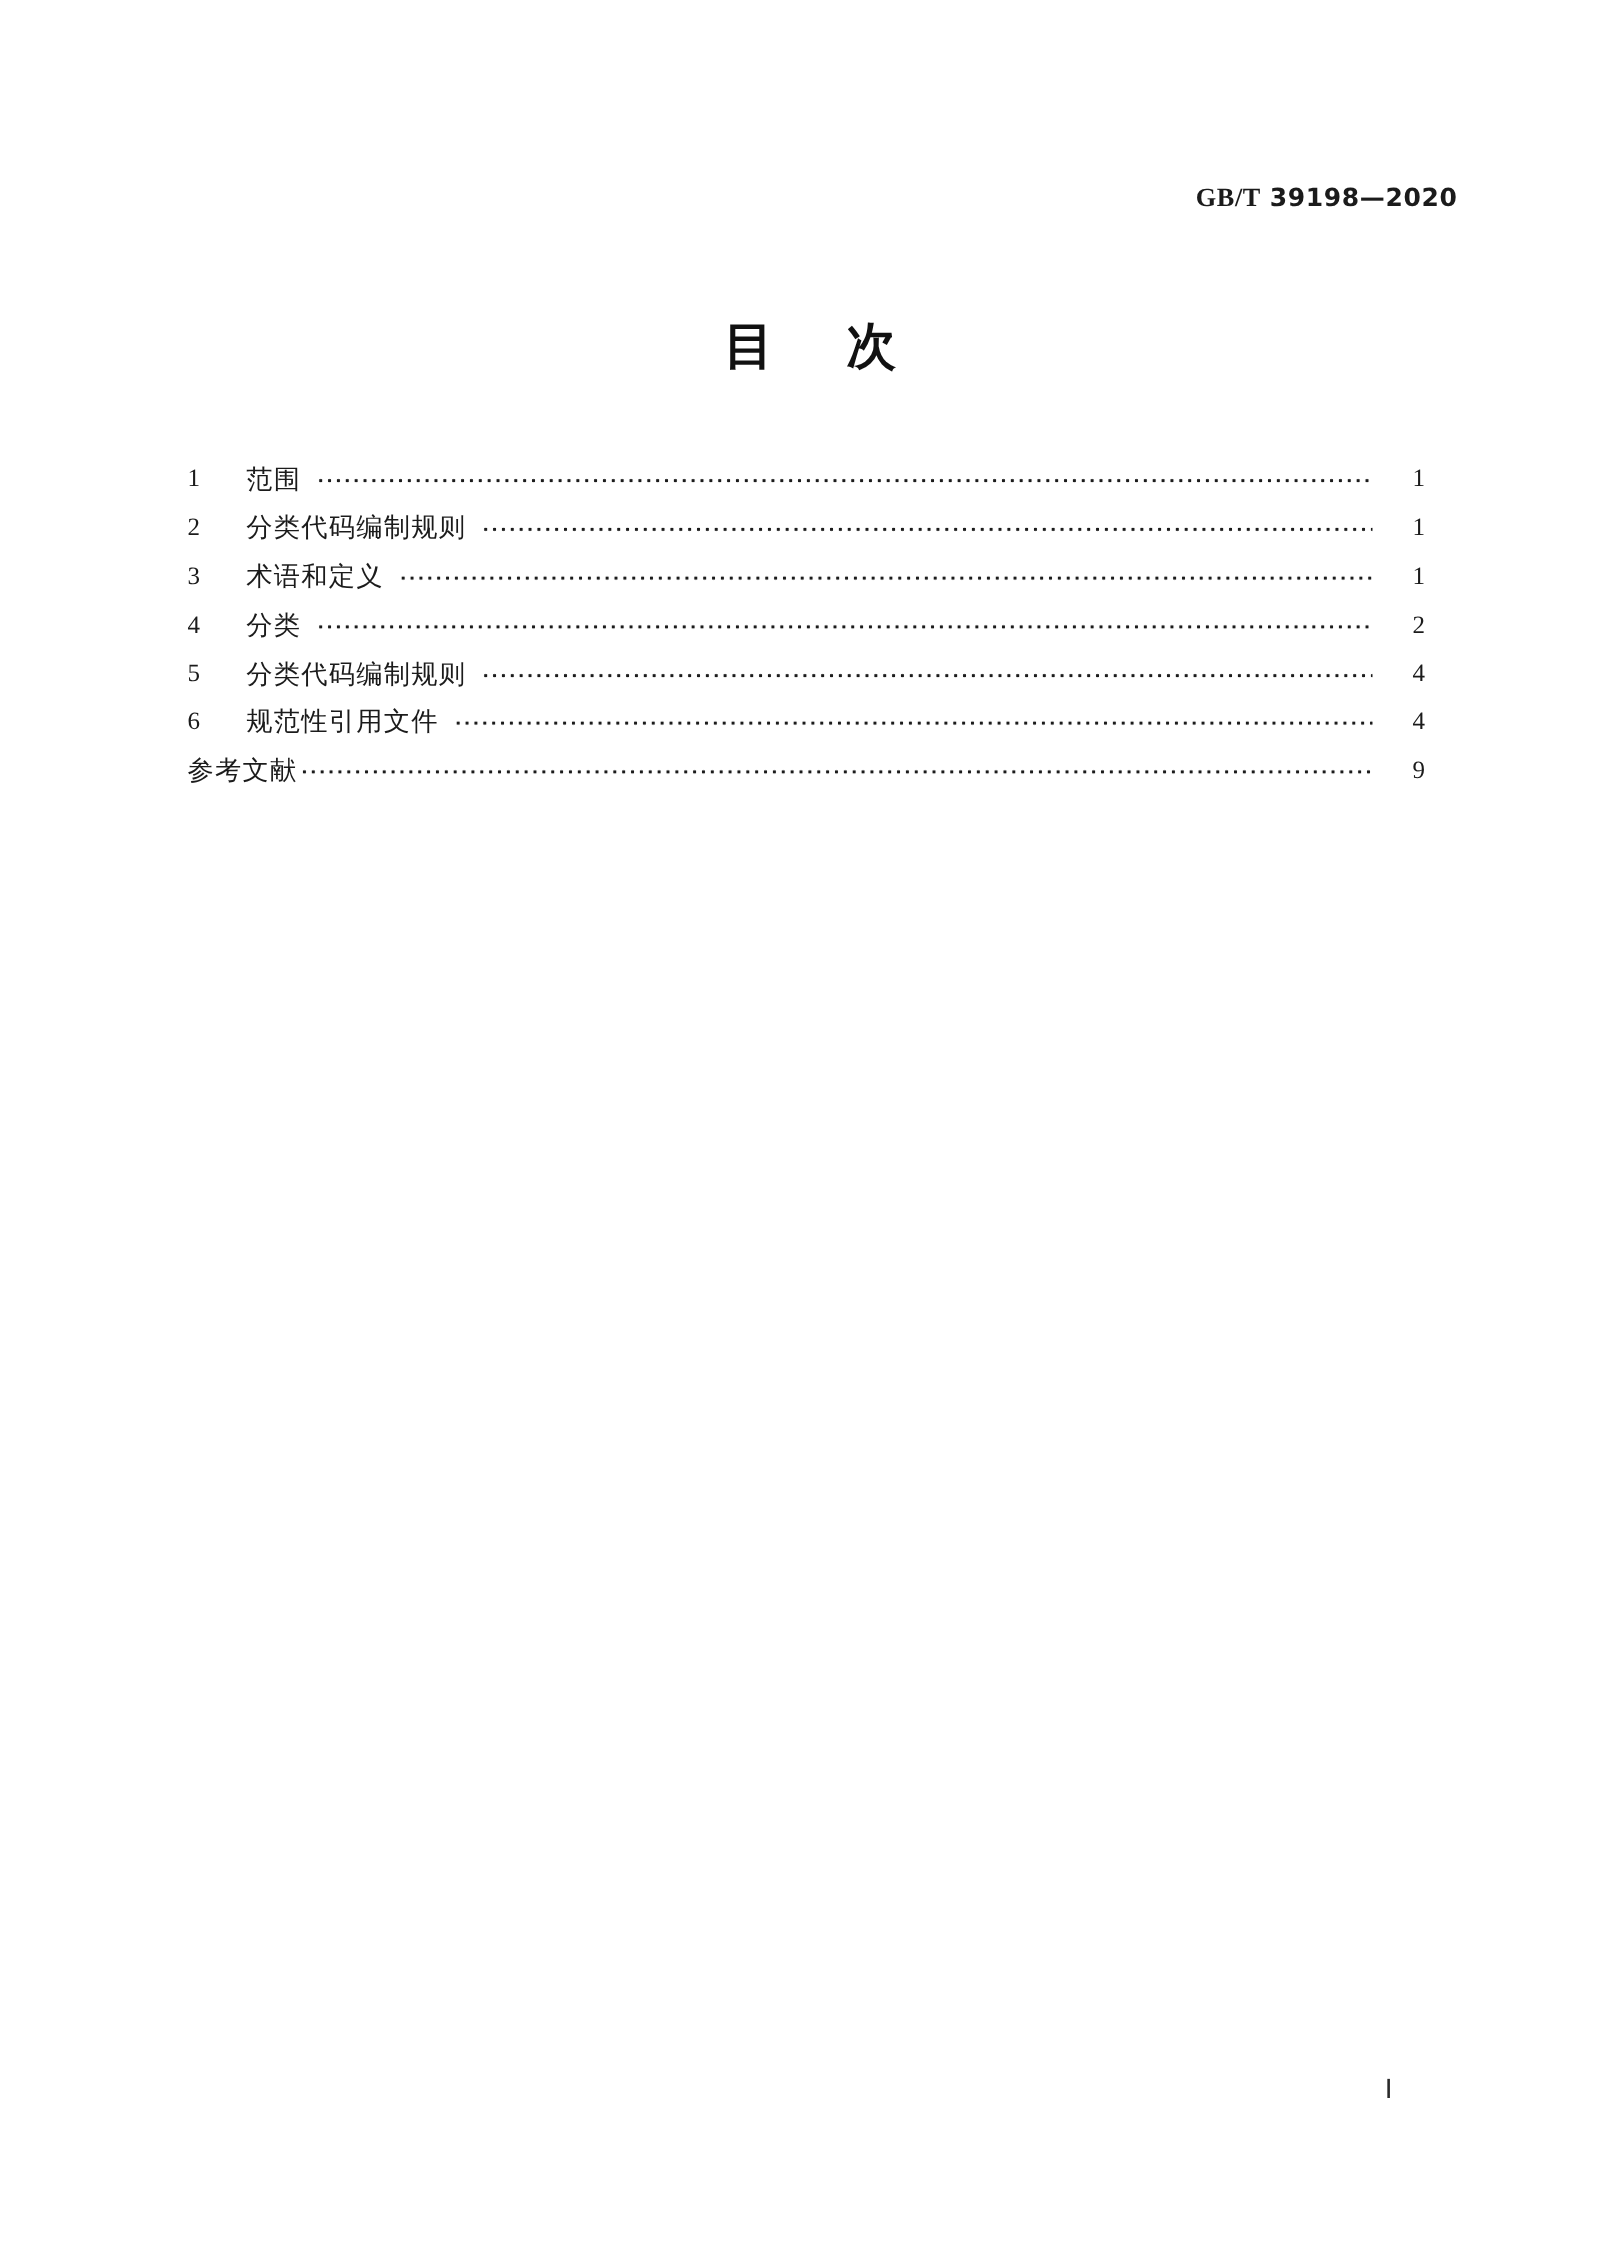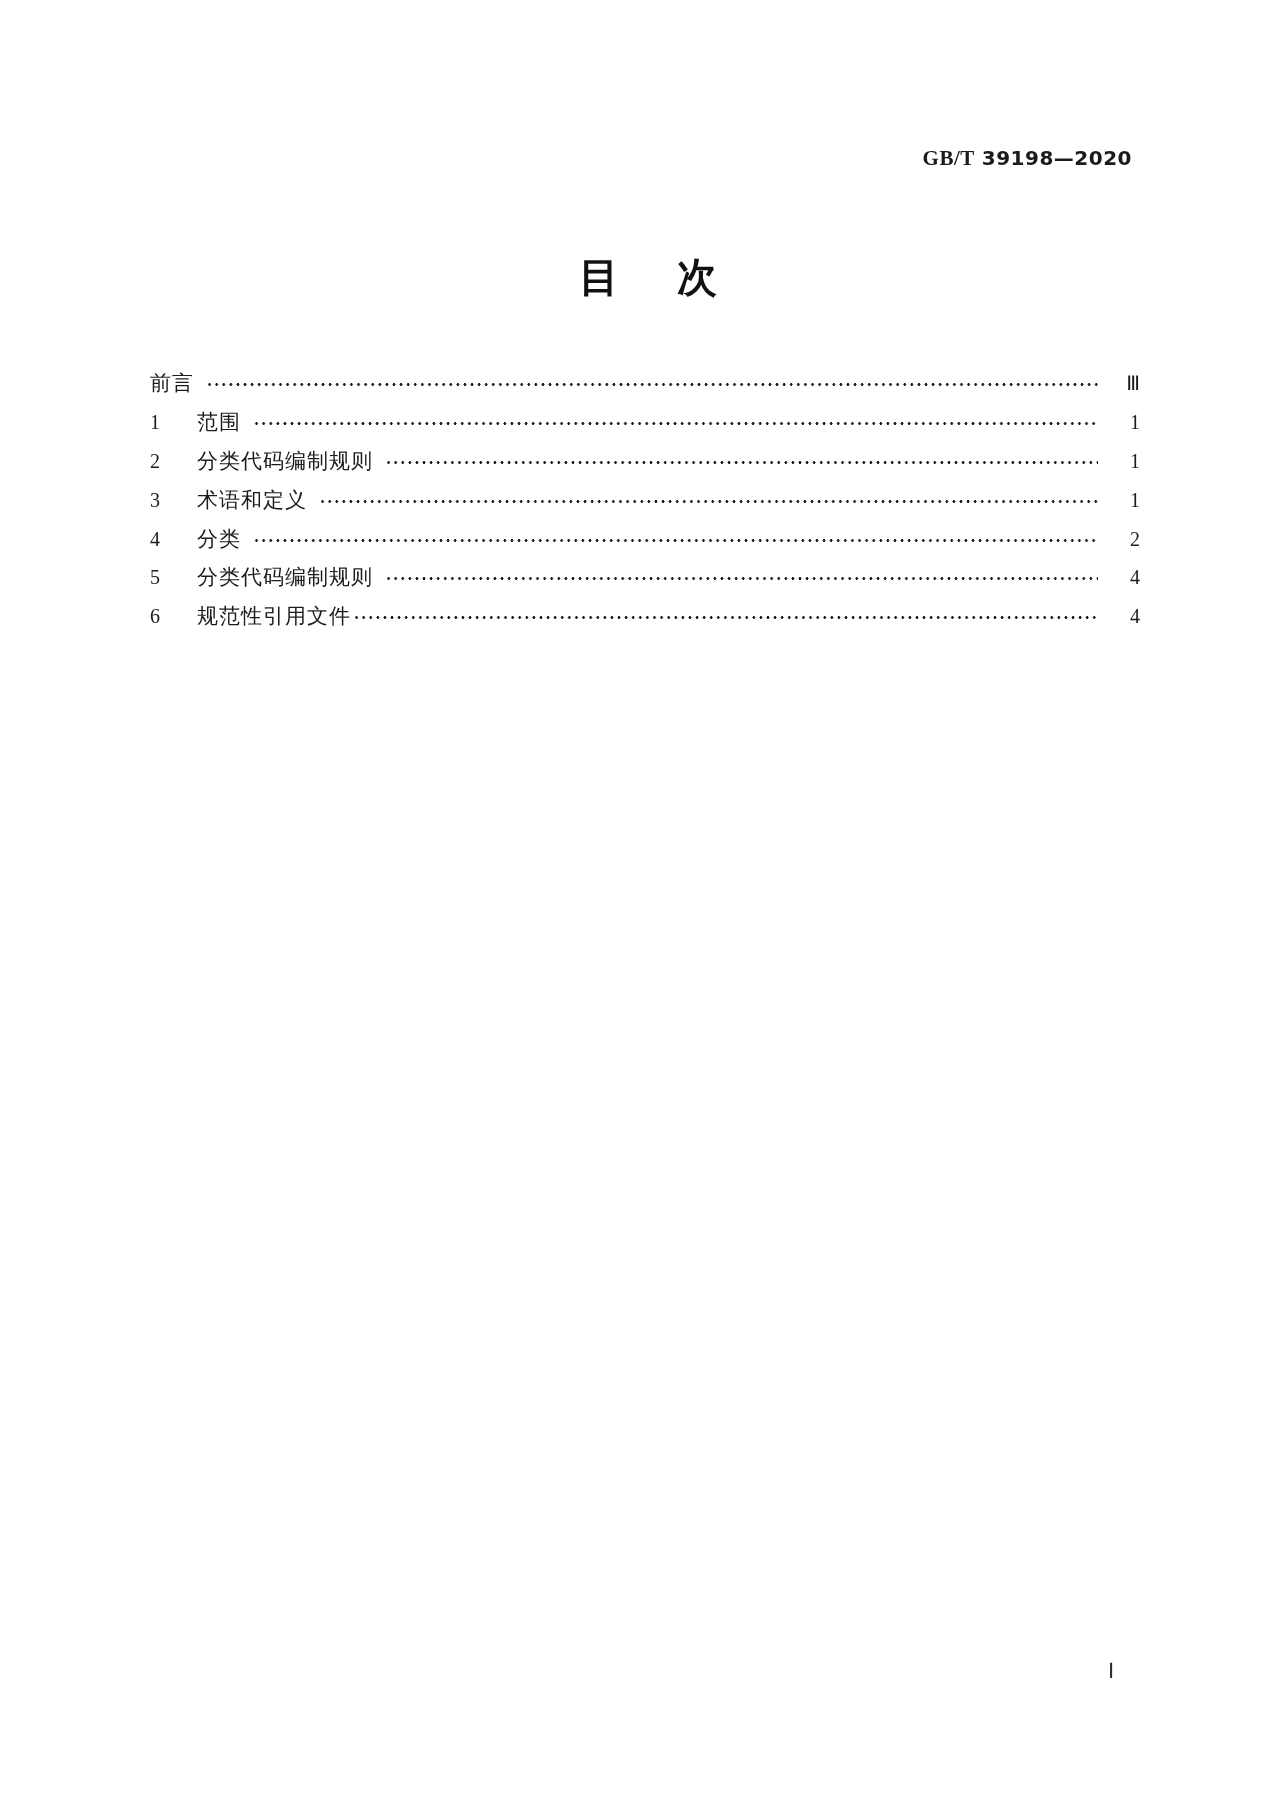--- a/index.html
+++ b/index.html
@@ -14,21 +14,21 @@
     background: #ffffff;
     color: #1b1b1b;
     font-family: "Liberation Serif", serif;
     overflow: hidden;
   }
 
   
   .std-header {
     position: absolute;
     top: 146px;
-    right: 148px;
+    right: 114px;
     white-space: nowrap;
     font-weight: 700;
     font-size: 21px;
     line-height: 24px;
     letter-spacing: 0.5px;
   }
   .std-header .code-prefix {
     font-family: "Liberation Serif", serif;
     font-weight: 700;
   }
@@ -118,26 +118,20 @@
   <div class="std-header">
     <span class="code-prefix">GB/T</span><span class="code-number">39198—2020</span>
   </div>
 
   <div class="doc-title">
     <span>目</span>
     <span>次</span>
   </div>
 
   <div class="toc" id="toc">
-  <div class="toc-row">
-
-    <span class="toc-label">前言</span>
-    <span class="toc-dots"></span>
-    <span class="toc-page">Ⅲ</span>
-  </div>
 
   <div class="toc-row">
     <span class="toc-num">1</span>
     <span class="toc-label">范围</span>
     <span class="toc-dots"></span>
     <span class="toc-page">1</span>
   </div>
 
   <div class="toc-row">
     <span class="toc-num">2</span>
@@ -167,17 +161,23 @@
     <span class="toc-page">4</span>
   </div>
 
   <div class="toc-row">
     <span class="toc-num">6</span>
     <span class="toc-label">规范性引用文件</span>
     <span class="toc-dots"></span>
     <span class="toc-page">4</span>
   </div>
 
+  <div class="toc-row">
+
+    <span class="toc-label">参考文献</span>
+    <span class="toc-dots"></span>
+    <span class="toc-page">9</span>
+  </div>
 </div>
 
   <div class="footer-pagenum">Ⅰ</div>
 
 </div>
 
 </body></html>

